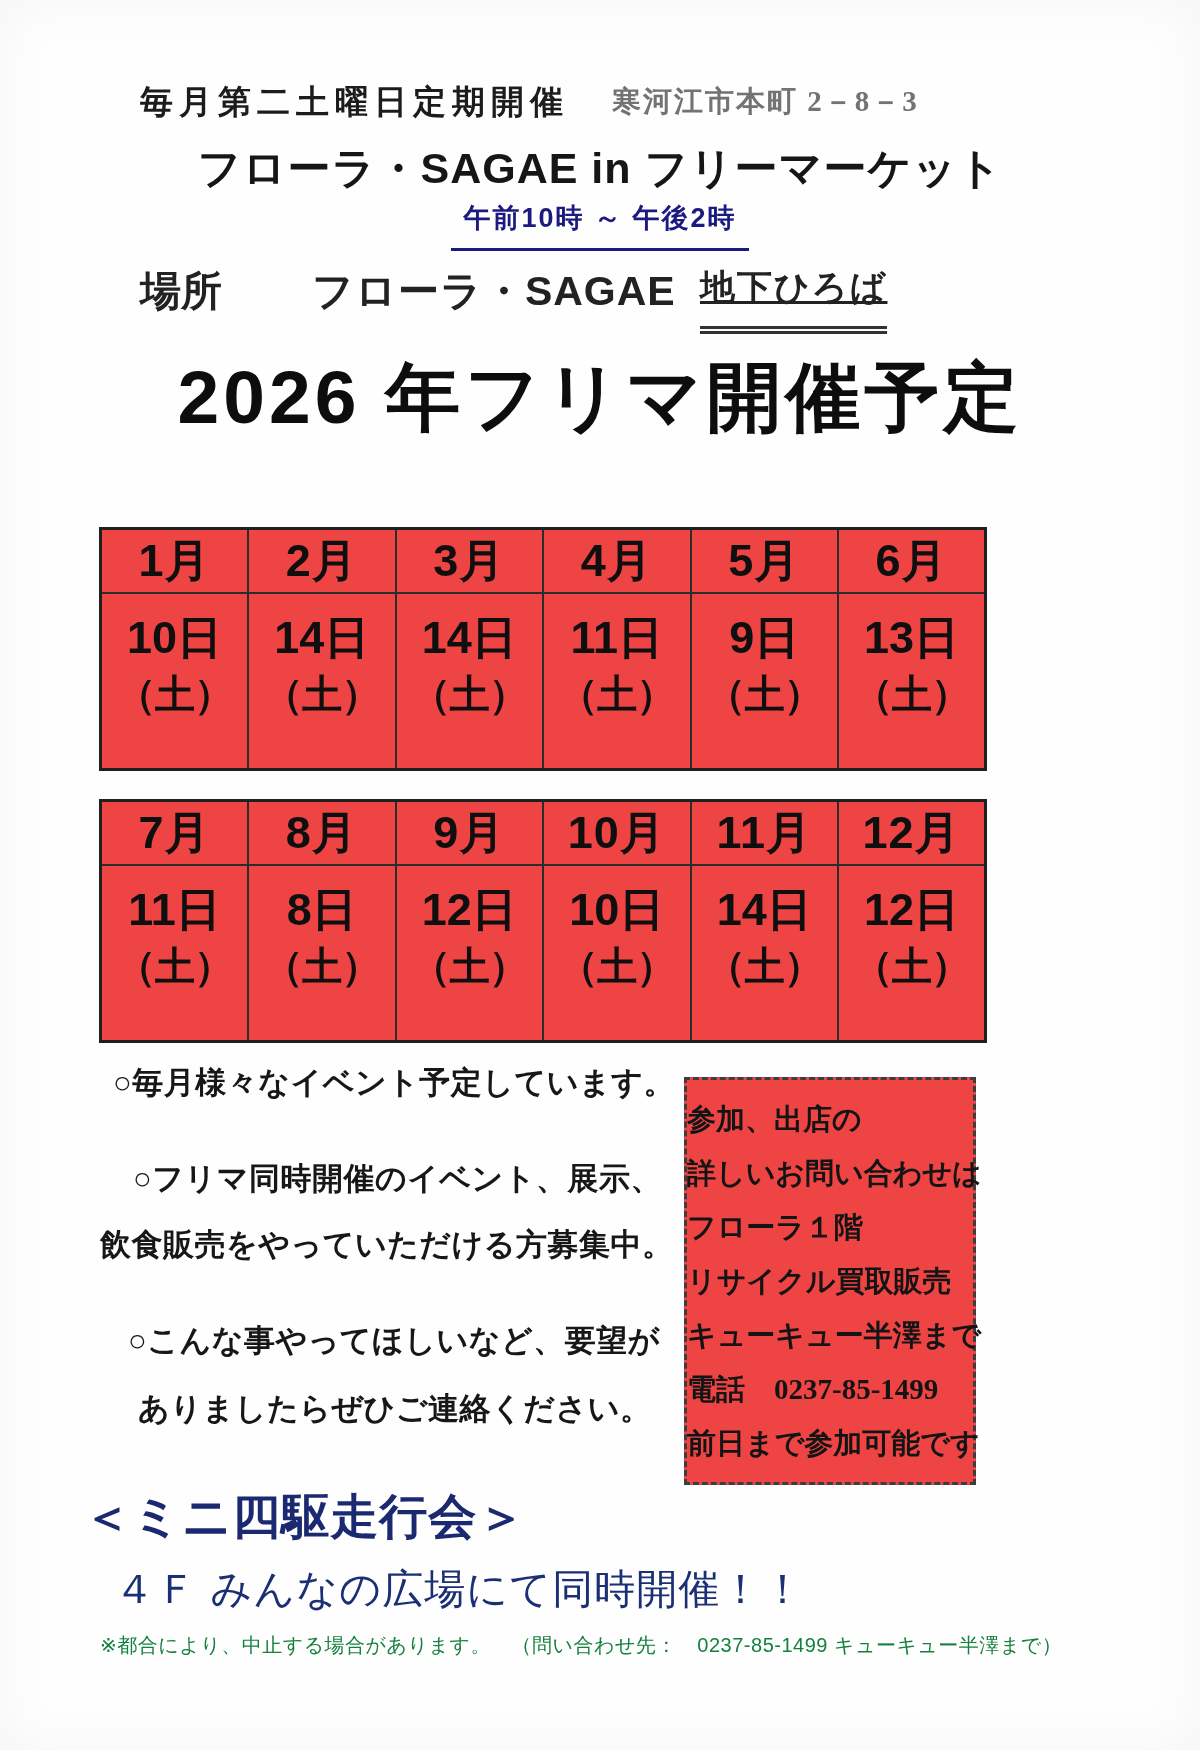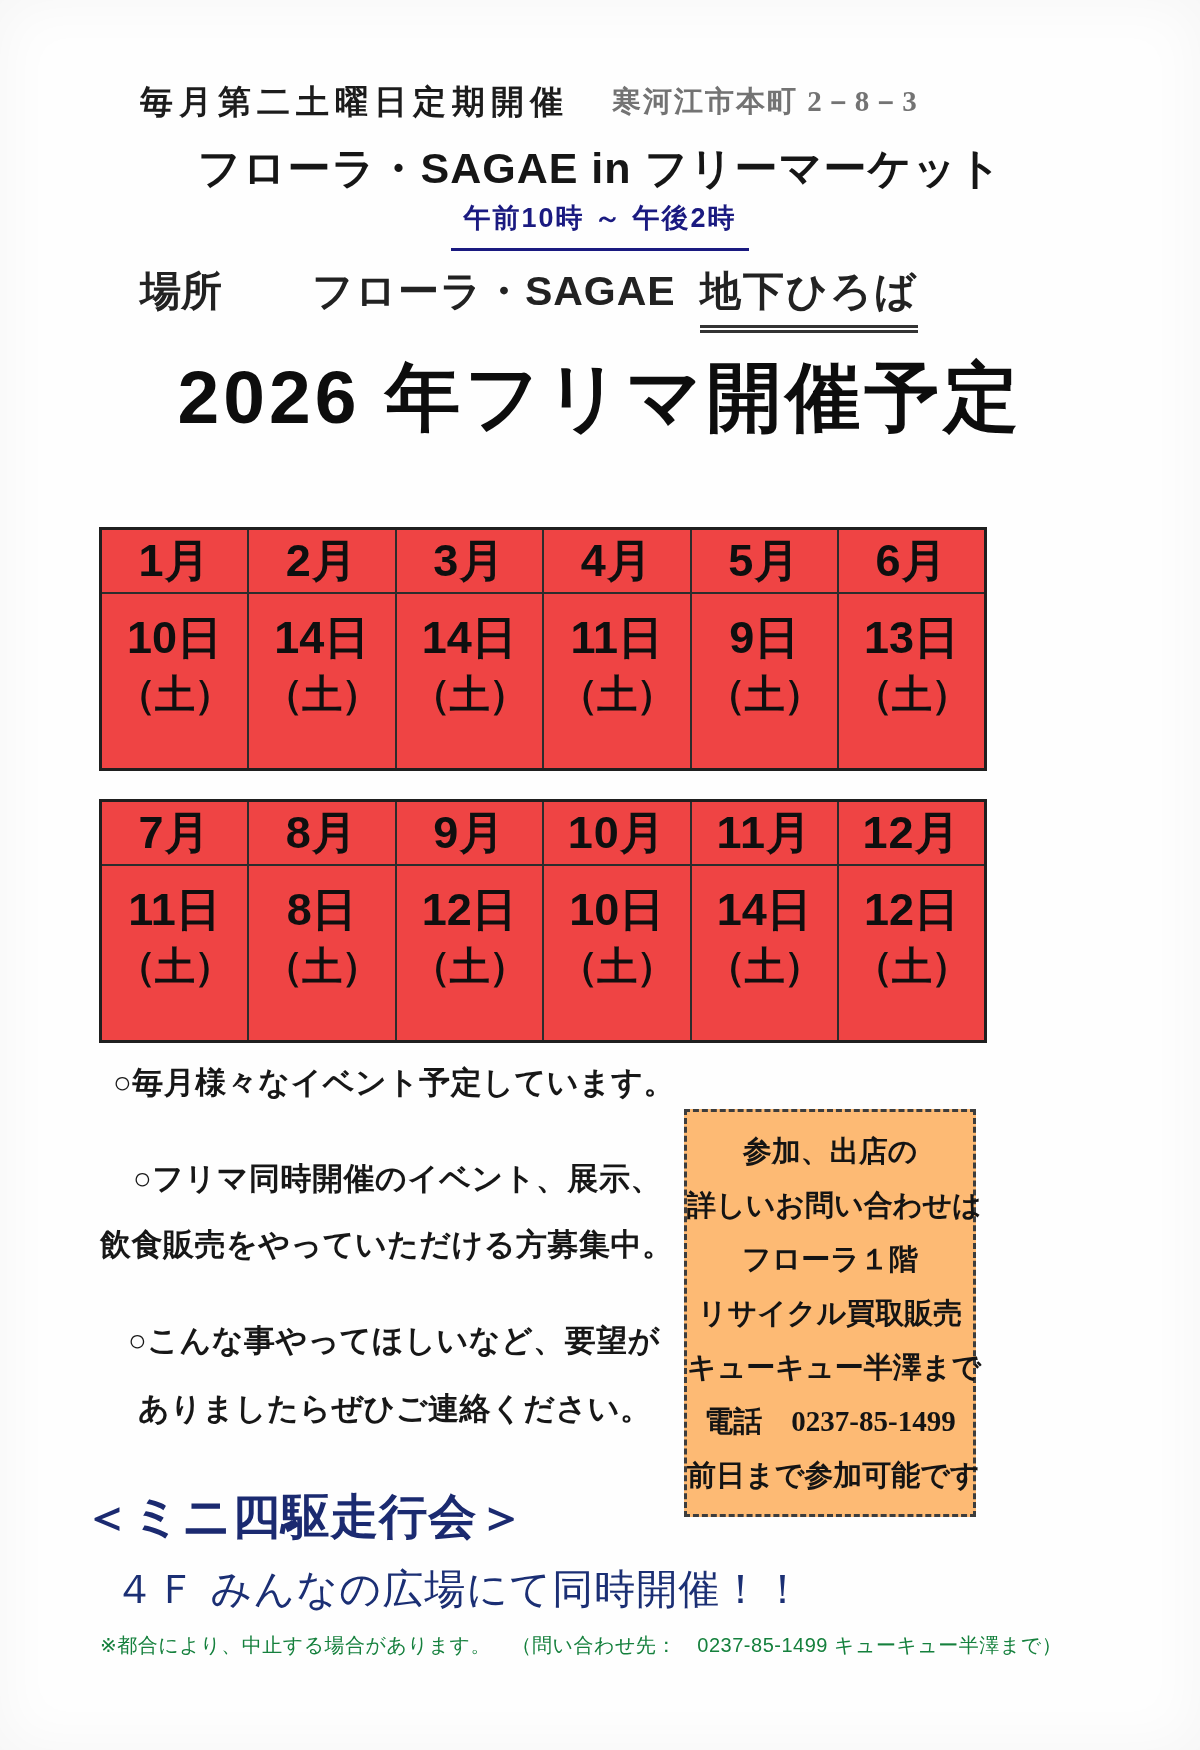--- a/index.html
+++ b/index.html
@@ -31,22 +31,22 @@
   .time-wrap{position:absolute;left:0;top:200px;width:100%;text-align:center;}
   .time{
     display:inline-block;color:#1a1a80;font-size:27px;font-weight:800;letter-spacing:2px;
     border-bottom:3px solid #1a1a80;padding:0 12px 12px 12px;
   }
 
   
   .loc-label{position:absolute;left:140px;top:264px;font-size:41px;font-weight:700;color:#222;}
   .loc-venue{position:absolute;left:296px;top:264px;font-size:41px;font-weight:700;color:#222;letter-spacing:1px;margin-left:16px;}
   .loc-place{
-    position:absolute;left:700px;top:264px;font-size:41px;font-weight:700;color:#222;letter-spacing:2px;
-    border-bottom:8px double #333;padding-bottom:6px;
+    position:absolute;left:700px;top:264px;font-size:35px;font-weight:700;color:#222;letter-spacing:2px;
+    border-bottom:8px double #333;padding-bottom:15px;text-decoration:underline;
   }
 
   
   .schedule-title{
     position:absolute;left:0;top:348px;width:100%;text-align:center;
     font-size:75px;font-weight:900;letter-spacing:4px;color:#0d0d0d;
   }
 
   
   table.cal{
@@ -65,23 +65,23 @@
   
   .note-line{position:absolute;font-size:31px;font-weight:800;color:#171717;letter-spacing:0.5px;}
   .n1{left:113px;top:1062px;}
   .n2a{left:133px;top:1158px;}
   .n2b{left:100px;top:1224px;}
   .n3a{left:128px;top:1320px;}
   .n3b{left:138px;top:1388px;}
 
   
   .contact-box{
-    position:absolute;left:684px;top:1109px;width:292px;height:408px;
-    border:3px dashed #3d3d3d;background:#fdba74;
-    text-align:center;box-sizing:border-box;padding-top:12px;
+    position:absolute;left:684px;top:1077px;width:292px;height:408px;
+    border:3px dashed #3d3d3d;background:#ef4444;
+    box-sizing:border-box;padding-top:12px;
   }
   .contact-line{
     font-family:"Liberation Serif","DejaVu Serif",serif;
     font-size:29px;font-weight:700;line-height:54px;color:#141414;white-space:nowrap;
   }
 
   
   .mini-heading{
     position:absolute;left:83px;top:1485px;
     font-size:48px;font-weight:900;letter-spacing:1px;color:#1b2a70;

